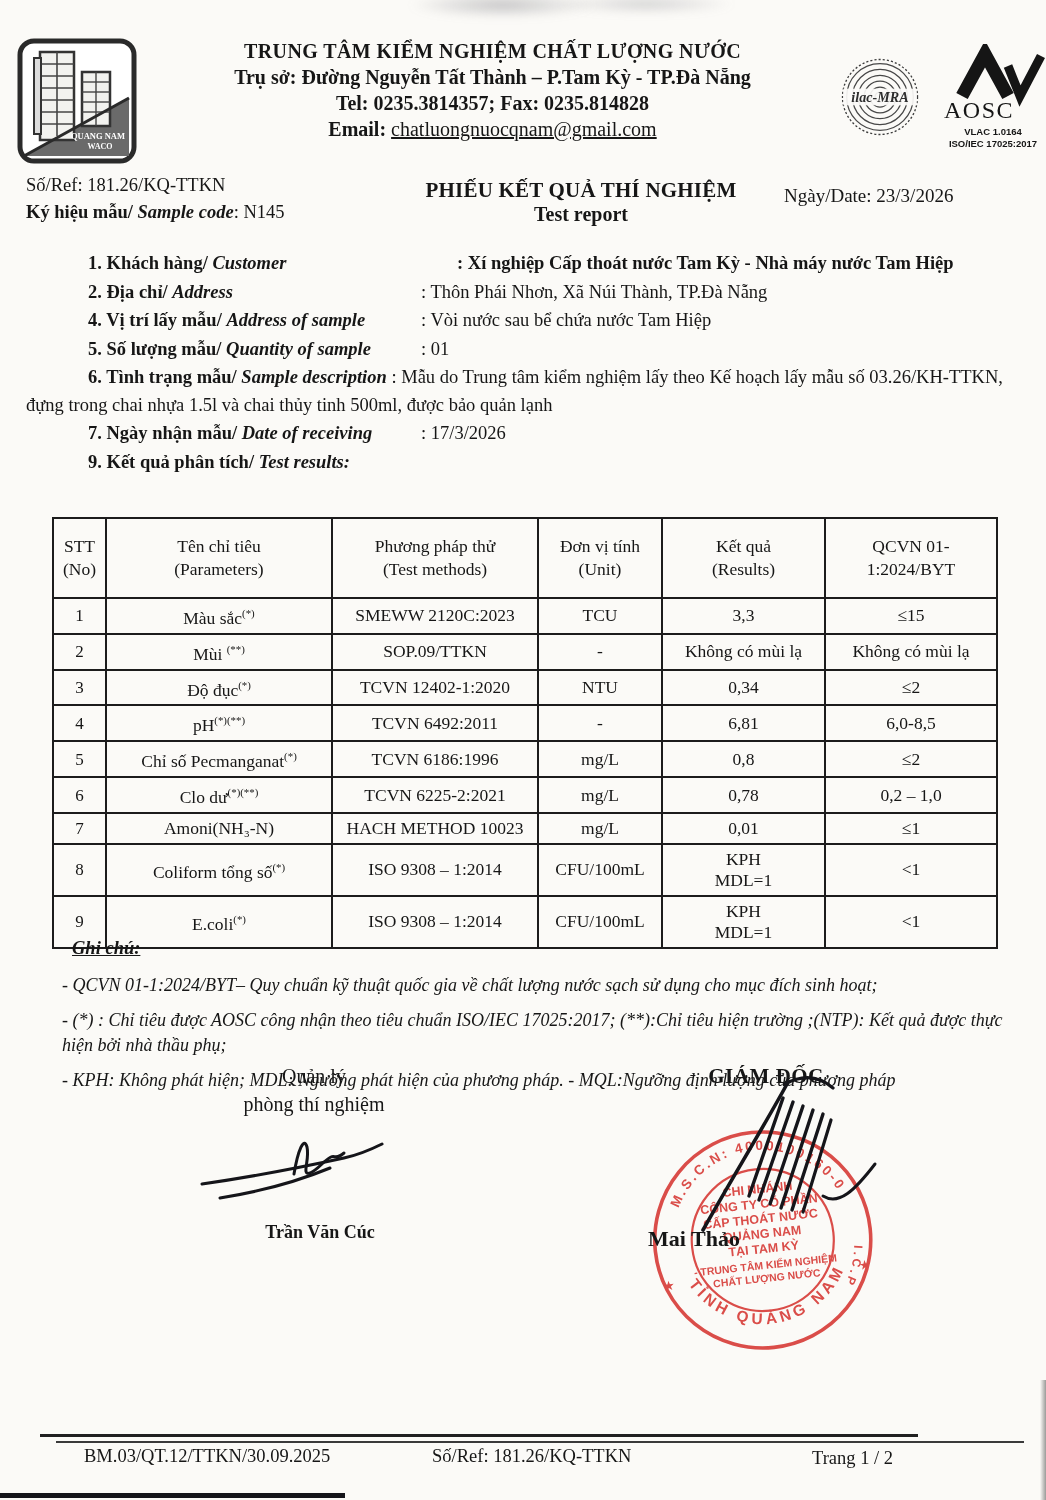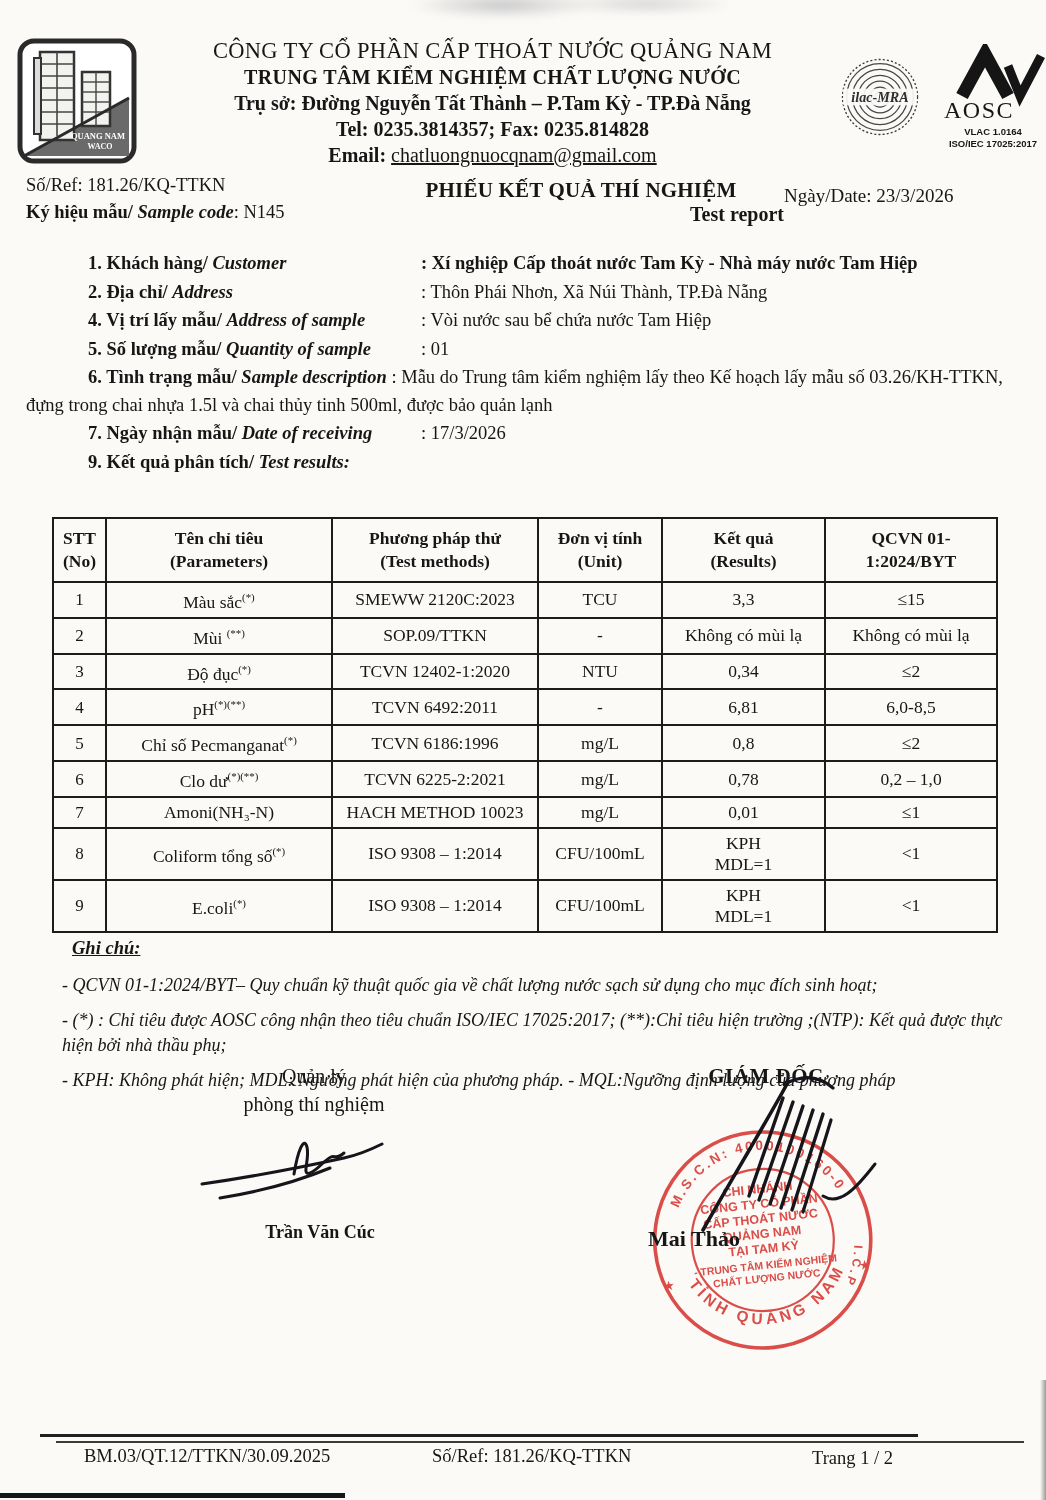--- a/index.html
+++ b/index.html
@@ -29,36 +29,36 @@
   .aosc-block{width:106px;text-align:center;}
   .aosc-sub{font-size:9.5px;font-weight:bold;line-height:12px;font-family:"Liberation Sans","DejaVu Sans",sans-serif;}
 
   
   .meta{top:172px;left:0;right:0;display:flex;}
   .meta-left{width:352px;padding-left:26px;font-size:18.5px;line-height:27px;}
   .meta-left .b{font-weight:bold;}
   .meta-left .bi{font-weight:bold;font-style:italic;}
   .meta-center{flex:1;text-align:center;}
   .m-title{font-size:21px;font-weight:bold;letter-spacing:.2px;padding-top:6px;}
-  .m-sub{font-size:20px;font-weight:bold;text-align:right;}
+  .m-sub{font-size:20px;font-weight:bold;}
   .meta-right{width:262px;font-size:19px;padding-top:13px;}
 
   
   .info-list{top:249px;left:26px;right:18px;font-size:18.5px;}
   .info-item{display:flex;margin-left:62px;line-height:28.5px;}
   .info-label{flex:0 0 333px;}
   .info-label b{font-weight:bold;}
   .info-label i{font-weight:bold;font-style:italic;}
   .info-item.wrap{display:block;margin-left:0;text-indent:62px;line-height:28px;}
-  .info-value.boldv{font-weight:bold;}
+  .info-value.boldv{font-weight:bold;margin-left:36px;}
 
   
   table.results{top:517px;left:52px;width:944px;position:absolute;border-collapse:collapse;table-layout:fixed;}
   .results th,.results td{border:2.2px solid #1c1c1c;text-align:center;vertical-align:middle;font-size:17.5px;padding:4px 3px;line-height:21px;}
-  .results th{font-weight:bold;padding:8px 2px;line-height:23px;}
+  .results th{font-weight:normal;padding:16px 2px;line-height:23px;}
   .results sup{font-size:62%;}
   .results .c-no{font-size:17px;}
 
   
   .notes{top:938px;left:26px;right:24px;font-style:italic;font-size:18px;}
   .notes-heading{font-weight:bold;text-decoration:underline;font-size:18.5px;margin:0 0 14px 46px;}
   .note-line{margin:0 0 10px 36px;line-height:25px;}
 
   
   .sig-title-left{left:178px;top:1062px;width:272px;text-align:center;font-weight:normal;font-size:20px;line-height:28px;}
@@ -107,21 +107,20 @@
           <line x1="66" y1="76" x2="94" y2="76"></line>
         <line x1="80" y1="36" x2="80" y2="90"></line>
       </g>
       <line x1="8" y1="120" x2="113" y2="62" stroke="#2a2a2a" stroke-width="3"></line>
     </g>
     <text x="82" y="103" text-anchor="middle" font-size="8.5" font-weight="bold" fill="#ffffff">QUANG NAM</text>
     <text x="84" y="113" text-anchor="middle" font-size="8" font-weight="bold" fill="#ffffff">WACO</text>
   </svg>
 
   <div class="abs header-center">
-    <div class="h-company">CÔNG TY CỔ PHẦN CẤP THOÁT NƯỚC QUẢNG NAM</div>
     <div class="h-name">TRUNG TÂM KIỂM NGHIỆM CHẤT LƯỢNG NƯỚC</div>
     <div class="h-addr">Trụ sở: Đường Nguyễn Tất Thành – P.Tam Kỳ -  TP.Đà Nẵng</div>
     <div class="h-tel">Tel: 0235.3814357; Fax: 0235.814828</div>
     <div class="h-email"><b>Email:</b> <a href="#">chatluongnuocqnam@gmail.com</a></div>
   </div>
 
   <div class="abs header-right">
     <svg width="96" height="100" viewBox="0 0 96 100">
       <circle cx="48" cy="50" r="45" fill="none" stroke="#3c3c3c" stroke-width="1.6" stroke-dasharray="2.5,2.5"></circle>
       <g fill="none" stroke="#474747" stroke-width="1.5">

